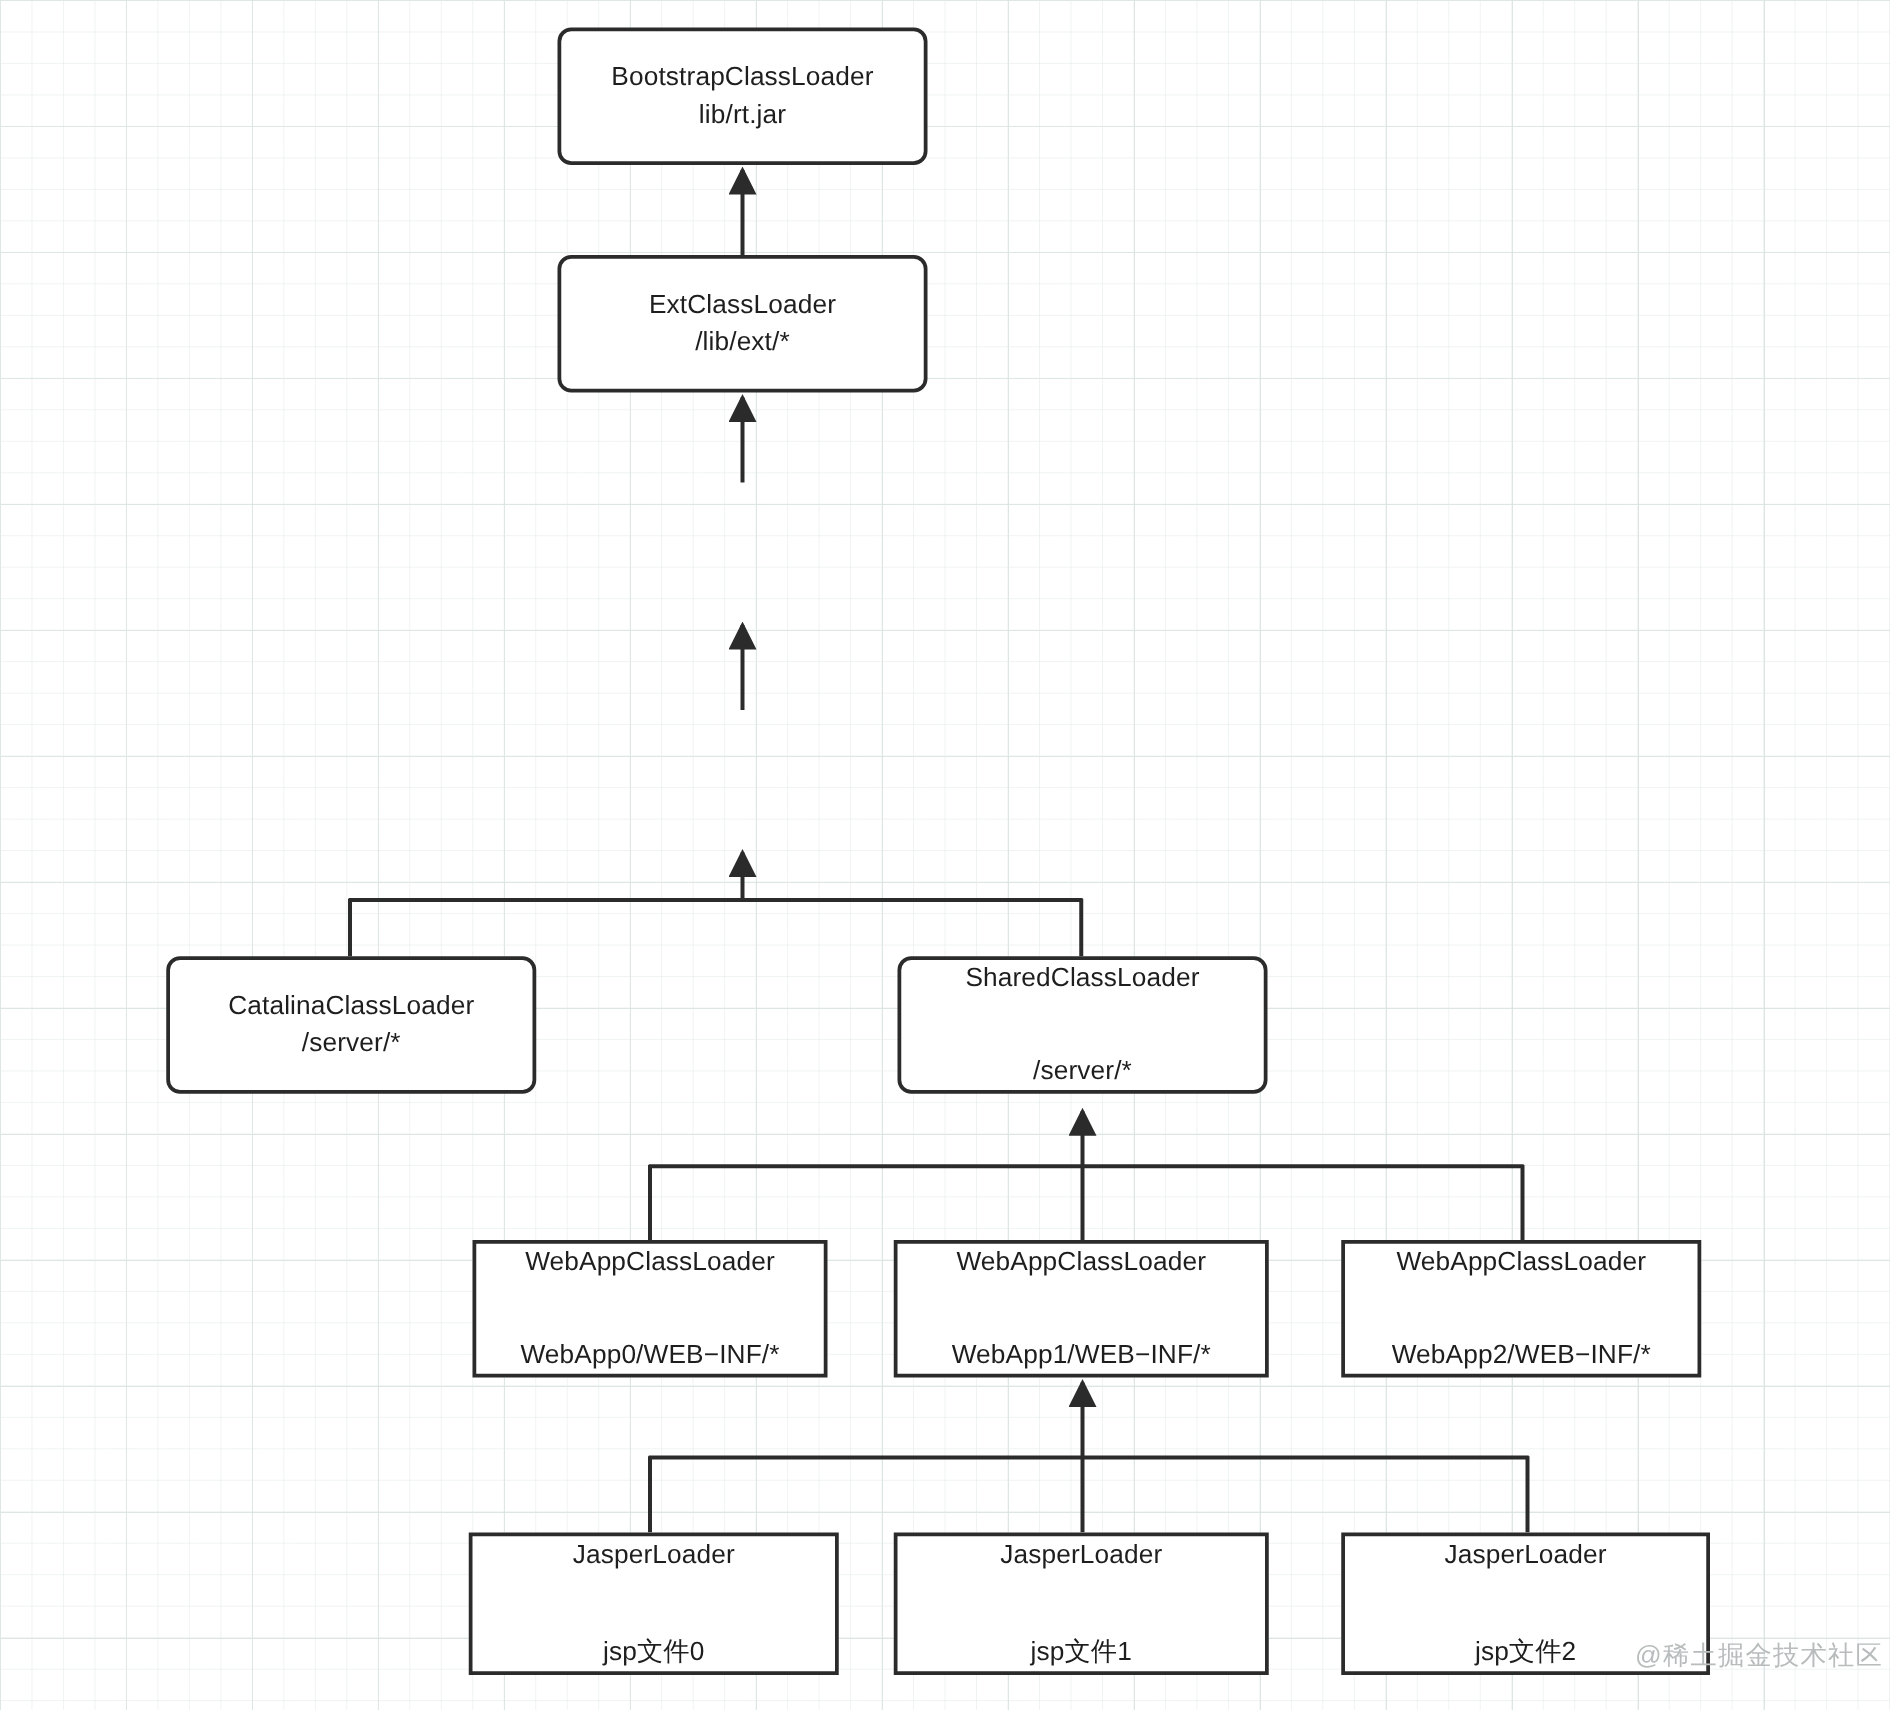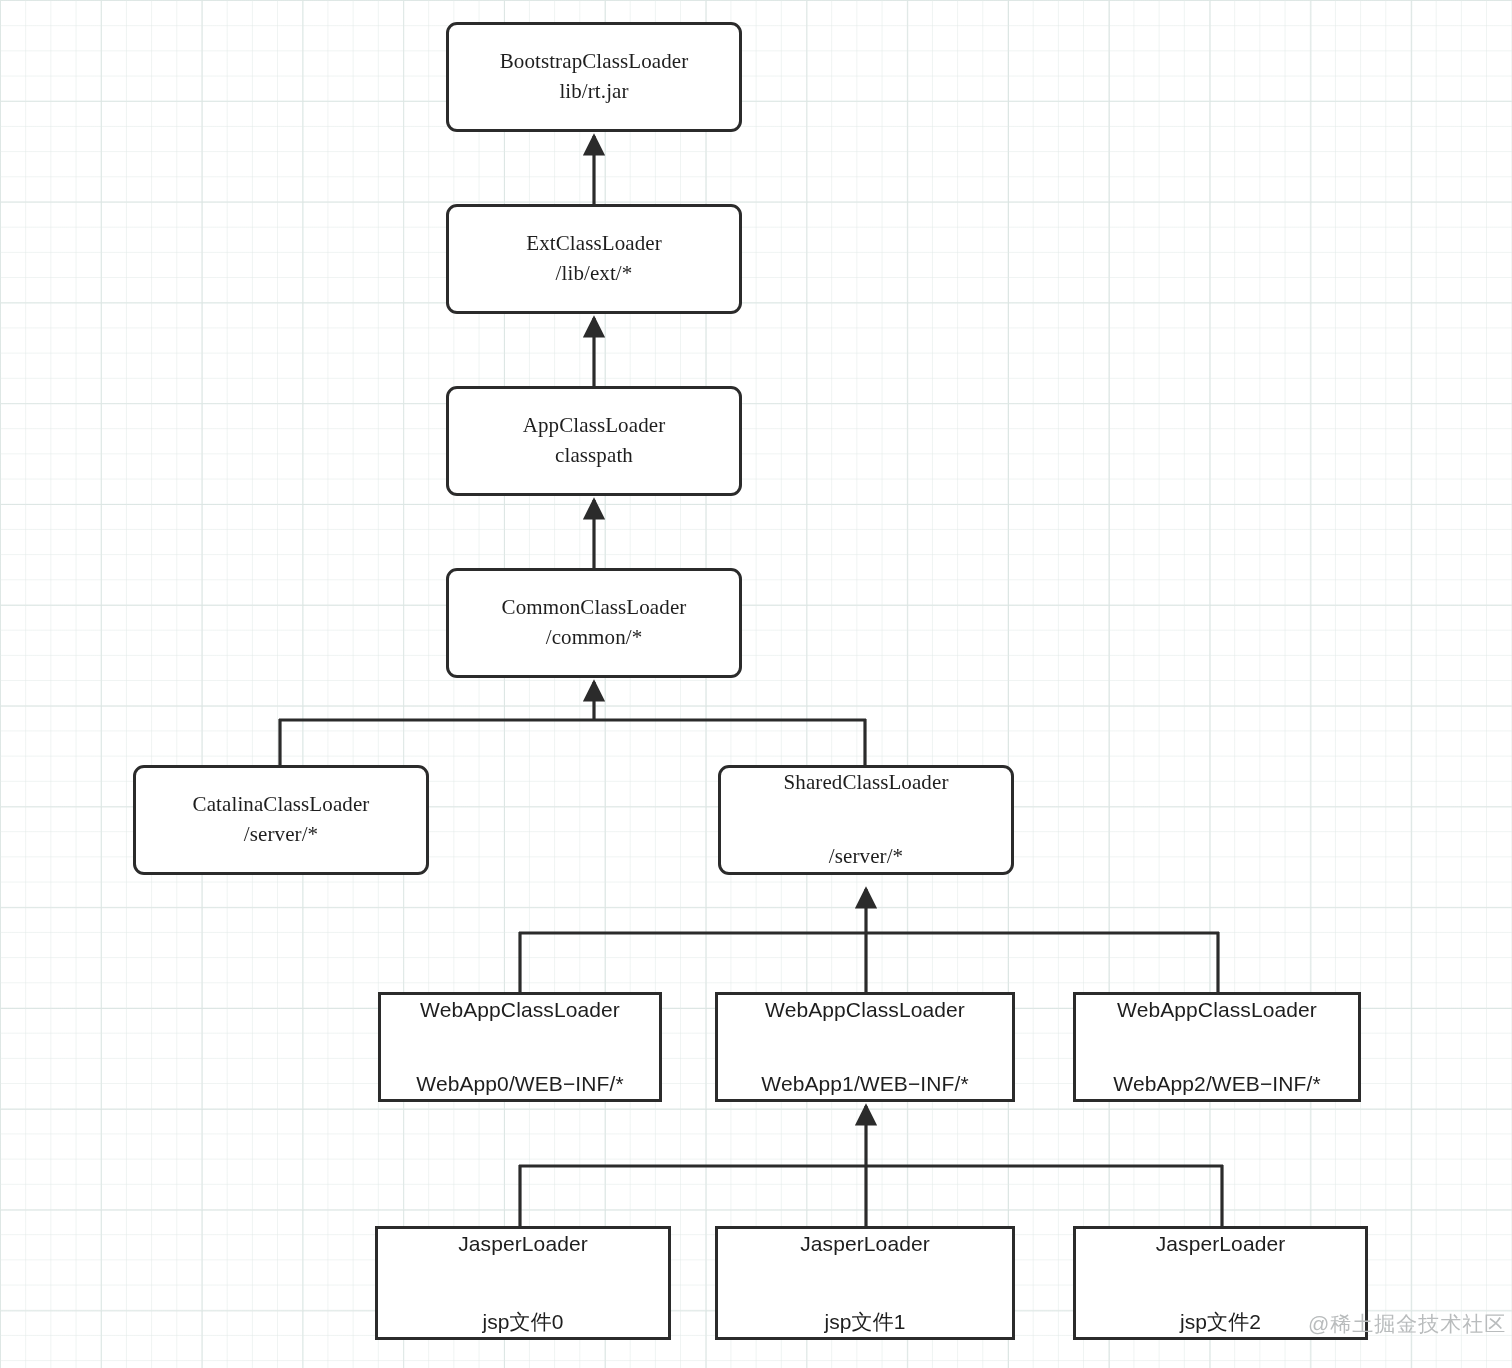--- a/index.html
+++ b/index.html
@@ -38,21 +38,21 @@
     display:flex;
     flex-direction:column;
     align-items:center;
     justify-content:center;
     color:#1e1e1e;
     text-align:center;
     line-height:1.42;
     font-size:21px;
     letter-spacing:0.1px;
   }
-  .node.rounded{border-radius:11px;font-family:Liberation Serif, serif;}
+  .node.rounded{border-radius:11px;}
   .node.square{border-radius:0;border-width:3px;justify-content:space-between;}
   .node .l1,.node .l2{display:block;white-space:nowrap;}
   .watermark{
     position:absolute;
     color:#b9bcbd;
     font-size:21px;
     letter-spacing:1px;
     white-space:nowrap;
     user-select:none;
   }
@@ -98,29 +98,21 @@
   <div class="node rounded" id="n-bootstrap" style="left: 446px; top: 22px; width: 296px; height: 110px;">
     <span class="l1">BootstrapClassLoader</span>
     <span class="l2">lib/rt.jar</span>
   </div>
 
   <div class="node rounded" id="n-ext" style="left: 446px; top: 204px; width: 296px; height: 110px;">
     <span class="l1">ExtClassLoader</span>
     <span class="l2">/lib/ext/*</span>
   </div>
 
-  <div class="node rounded" id="n-app" style="left: 446px; top: 386px; width: 296px; height: 110px;">
-    <span class="l1">AppClassLoader</span>
-    <span class="l2">classpath</span>
-  </div>
 
-  <div class="node rounded" id="n-common" style="left: 446px; top: 568px; width: 296px; height: 110px;">
-    <span class="l1">CommonClassLoader</span>
-    <span class="l2">/common/*</span>
-  </div>
 
   <div class="node rounded" id="n-catalina" style="left: 133px; top: 765px; width: 296px; height: 110px;">
     <span class="l1">CatalinaClassLoader</span>
     <span class="l2">/server/*</span>
   </div>
 
   <div class="node rounded" id="n-shared" style="left: 718px; top: 765px; width: 296px; height: 110px; justify-content: space-between;">
     <span class="l1">SharedClassLoader</span>
     <span class="l2">/server/*</span>
   </div>

